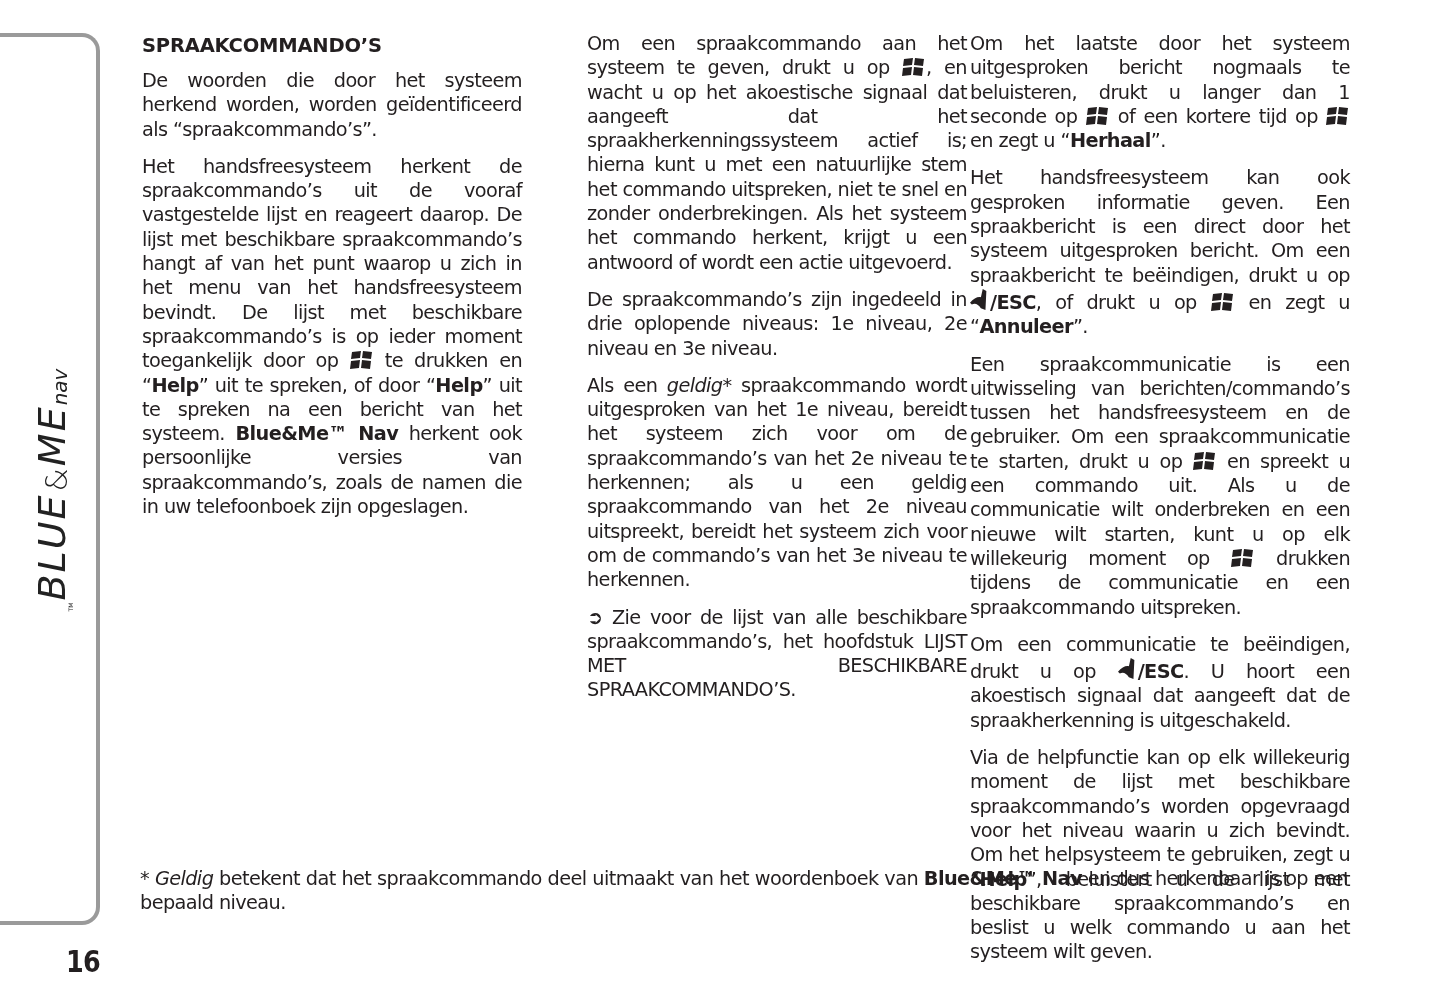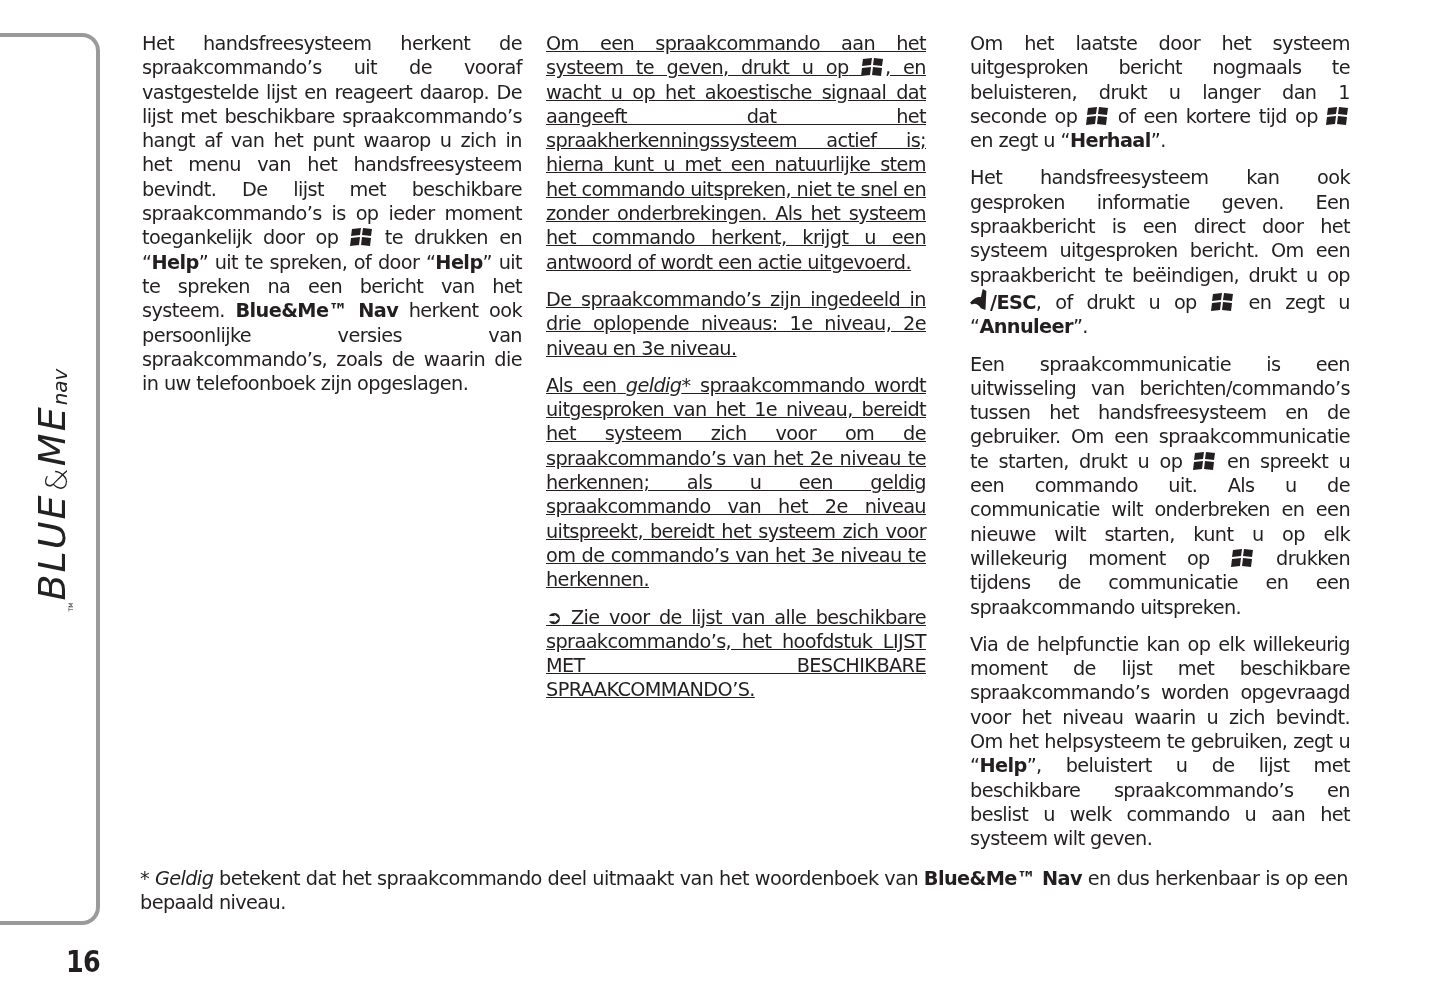--- a/index.html
+++ b/index.html
@@ -13,21 +13,21 @@
   .brand .main { font-family:"DejaVu Sans", sans-serif; font-weight:300; font-size:38px; letter-spacing:2px;
                  color:#222; font-style:italic; }
   .brand .amp { font-size:30px; color:#222; margin:0 2px; font-weight:300; }
   .brand .nav { font-size:20px; color:#222; position:relative; top:-2px; font-style:italic; }
   .brand .tm { font-size:6px; color:#222; margin-right:2px; align-self:flex-end; }
   .page-number { position:absolute; left:66px; top:944px; font-family:"DejaVu Sans", sans-serif;
                  font-weight:bold; font-size:30px; color:#231f20; letter-spacing:-1px; transform:scaleX(0.85); transform-origin:left; }
   .col { position:absolute; top:32px; width:380px; font-size:19.3px; line-height:24.3px; text-align:justify;
          font-family:"DejaVu Sans", sans-serif; letter-spacing:-0.6px; }
   .col1 { left:142px; }
-  .col2 { left:546px;text-decoration:underline; }
+  .col2 { left:587px; }
   .col3 { left:970px; }
   .col p { margin:0 0 13px 0; }
   .col h2 { margin:2px 0 11px 0; font-size:19.5px; font-weight:bold; letter-spacing:-0.2px; line-height:24px; }
   b { font-weight:bold; }
   i { font-style:italic; }
   .ico { display:inline-block; vertical-align:-3px; }
   .footnote { position:absolute; left:140px; top:867px; width:1208px; font-size:19.3px; line-height:24px;
               text-align:justify; letter-spacing:-0.6px; }
 </style>
 </head>
@@ -55,23 +55,25 @@
     <span class="main">BLUE</span>
     <span class="amp">&amp;</span>
     <span class="main">ME</span>
     <span class="nav">nav</span>
   </div>
 </div>
 
 <div class="page-number">16</div>
 
 <div class="col col1">
+  <h2>SPRAAKCOMMANDO’S</h2>
+  <p>De woorden die door het systeem herkend worden, worden geïdentificeerd als “spraakcommando’s”.</p>
   <p><span>Het handsfreesysteem herkent de spraakcommando’s uit de vooraf vastgestelde lijst en reageert daarop. De lijst met beschikbare spraakcommando’s hangt af van het punt waarop u zich in het menu van het handsfreesysteem bevindt. De lijst met beschikbare spraakcommando’s is op ieder moment toegankelijk door op</span> <svg class="ico" width="24" height="20">
         <use href="#flag"></use>
-      </svg> <span>te drukken en “</span><b>Help</b><span>” uit te spreken, of door “</span><b>Help</b><span>” uit te spreken na een bericht van het systeem.</span> <b>Blue&amp;Me™ Nav</b> <span>herkent ook persoonlijke versies van spraakcommando’s, zoals de waarin die in uw telefoonboek zijn opgeslagen.</span></p>
+      </svg> <span>te drukken en “</span><b>Help</b><span>” uit te spreken, of door “</span><b>Help</b><span>” uit te spreken na een bericht van het systeem.</span> <b>Blue&amp;Me™ Nav</b> <span>herkent ook persoonlijke versies van spraakcommando’s, zoals de namen die in uw telefoonboek zijn opgeslagen.</span></p>
 </div>
 
 <div class="col col2">
   <p><span>Om een spraakcommando aan het systeem te geven, drukt u op</span> <svg class="ico" width="24" height="20">
         <use href="#flag"></use>
       </svg><span>, en wacht u op het akoestische signaal dat aangeeft dat het spraakherkenningssysteem actief is; hierna kunt u met een natuurlijke stem het commando uitspreken, niet te snel en zonder onderbrekingen. Als het systeem het commando herkent, krijgt u een antwoord of wordt een actie uitgevoerd.</span></p>
   <p>De spraakcommando’s zijn ingedeeld in drie oplopende niveaus: 1e niveau, 2e niveau en 3e niveau.</p>
   <p><span>Als een</span> <i>geldig</i><span>* spraakcommando wordt uitgesproken van het 1e niveau, bereidt het systeem zich voor om de spraakcommando’s van het 2e niveau te herkennen; als u een geldig spraakcommando van het 2e niveau uitspreekt, bereidt het systeem zich voor om de commando’s van het 3e niveau te herkennen.</span></p>
   <p><span>➲</span> <span>Zie voor de lijst van alle beschikbare spraakcommando’s, het hoofdstuk LIJST MET BESCHIKBARE SPRAAKCOMMANDO’S.</span></p>
 </div>
@@ -85,16 +87,19 @@
   <p><span>Het handsfreesysteem kan ook gesproken informatie geven. Een spraakbericht is een direct door het systeem uitgesproken bericht. Om een spraakbericht te beëindigen, drukt u op</span> <svg class="ico" width="20" height="24">
         <use href="#hangup"></use>
       </svg><b>/ESC</b><span>, of drukt u op</span> <svg class="ico" width="24" height="20">
         <use href="#flag"></use>
       </svg> <span>en zegt u “</span><b>Annuleer</b><span>”.</span></p>
   <p><span>Een spraakcommunicatie is een uitwisseling van berichten/commando’s tussen het handsfreesysteem en de gebruiker. Om een spraakcommunicatie te starten, drukt u op</span> <svg class="ico" width="24" height="20">
         <use href="#flag"></use>
       </svg> <span>en spreekt u een commando uit. Als u de communicatie wilt onderbreken en een nieuwe wilt starten, kunt u op elk willekeurig moment op</span> <svg class="ico" width="24" height="20">
         <use href="#flag"></use>
       </svg> <span>drukken tijdens de communicatie en een spraakcommando uitspreken.</span></p>
+  <p><span>Om een communicatie te beëindigen, drukt u op</span> <svg class="ico" width="20" height="24">
+        <use href="#hangup"></use>
+      </svg><b>/ESC</b><span>. U hoort een akoestisch signaal dat aangeeft dat de spraakherkenning is uitgeschakeld.</span></p>
   <p><span>Via de helpfunctie kan op elk willekeurig moment de lijst met beschikbare spraakcommando’s worden opgevraagd voor het niveau waarin u zich bevindt. Om het helpsysteem te gebruiken, zegt u “</span><b>Help</b><span>”, beluistert u de lijst met beschikbare spraakcommando’s en beslist u welk commando u aan het systeem wilt geven.</span></p>
 </div>
 
 <div class="footnote"><span>* </span><i>Geldig</i><span> betekent dat het spraakcommando deel uitmaakt van het woordenboek van </span><b>Blue&amp;Me™ Nav</b><span> en dus herkenbaar is op een bepaald niveau.</span></div>
 
 </body></html>

